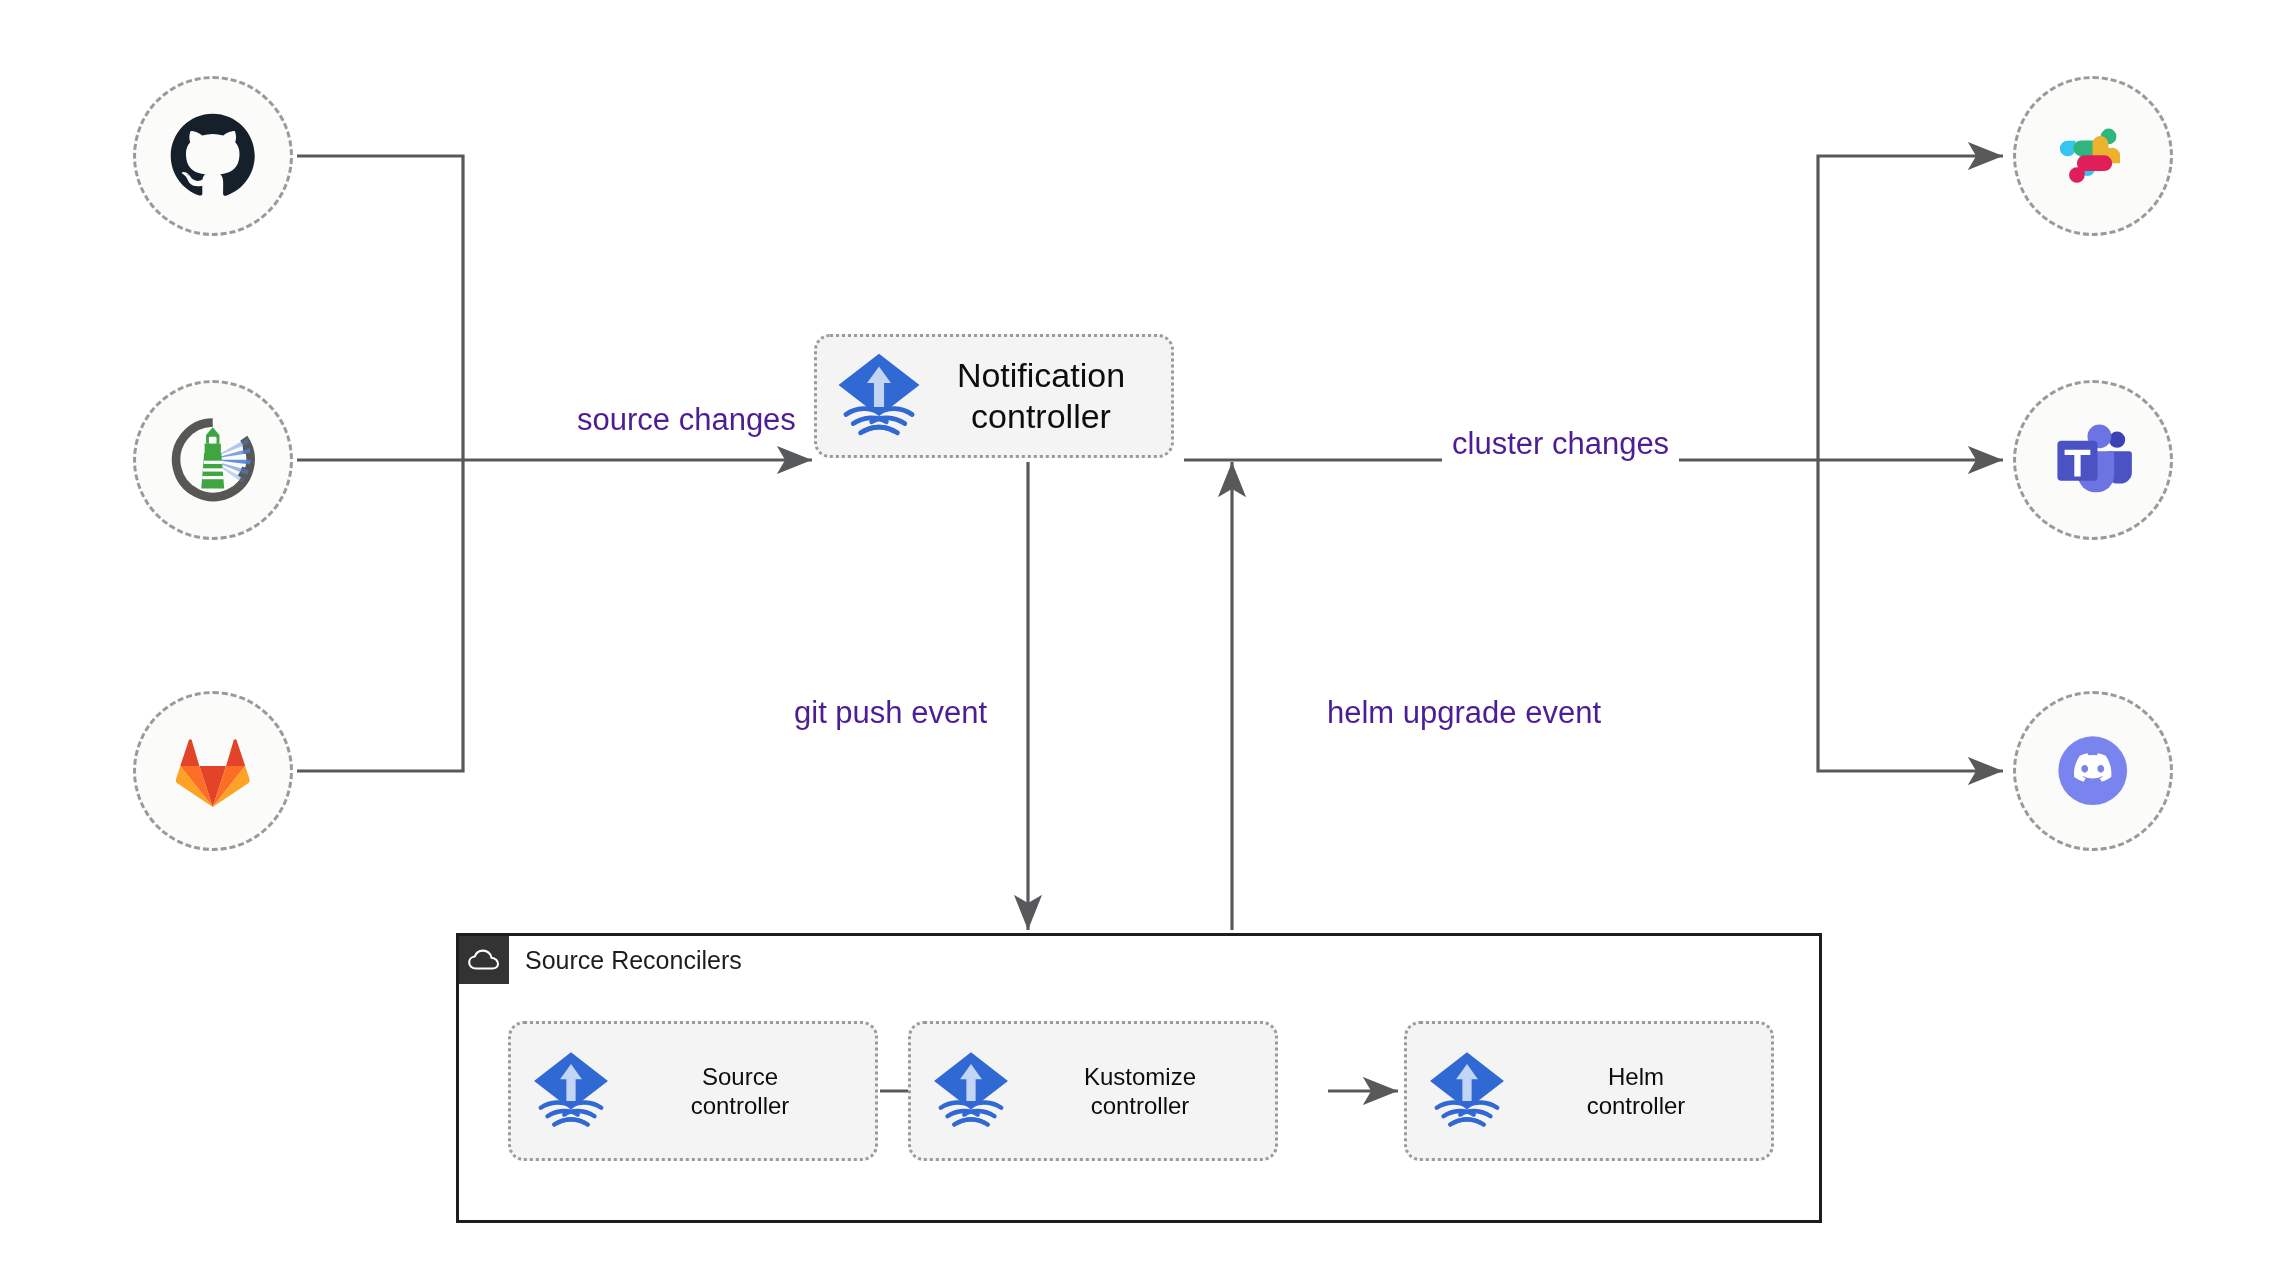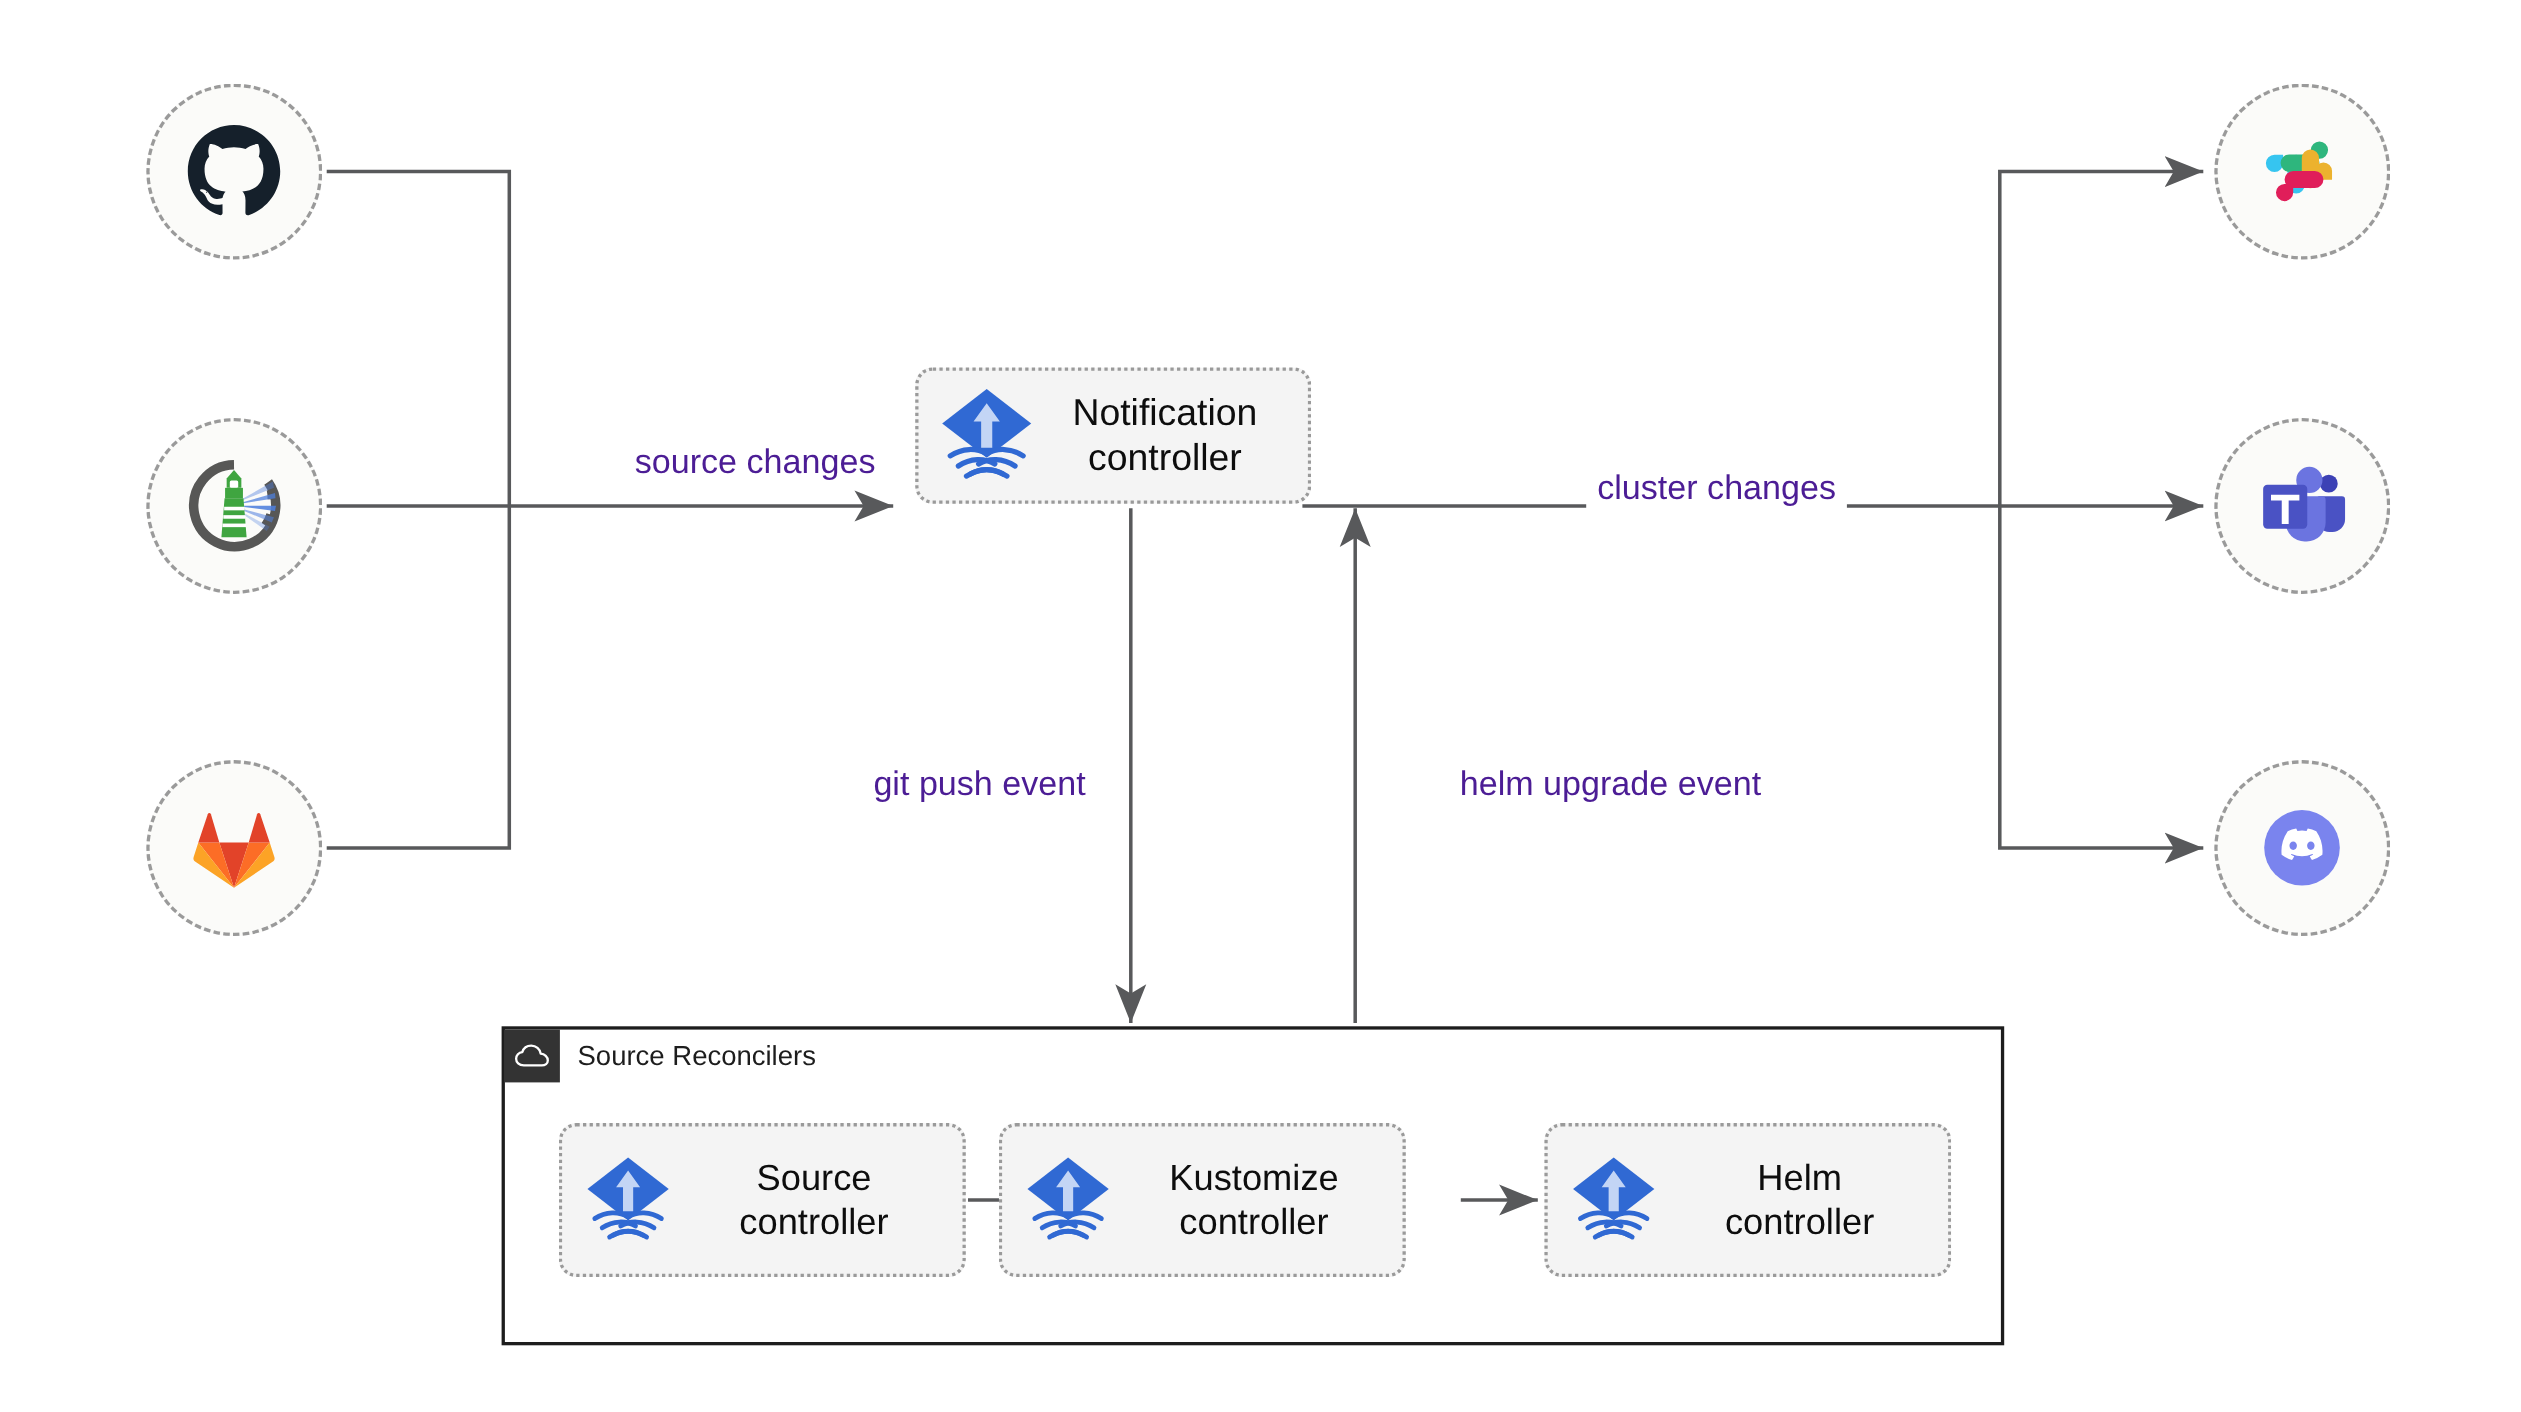--- a/index.html
+++ b/index.html
@@ -35,27 +35,27 @@
     z-index: 3;
   }
   .ctrl-box .flux-logo { flex: 0 0 auto; }
   .ctrl-box .ctrl-label {
     flex: 1 1 auto;
     text-align: center;
     color: #0d0d0d;
     line-height: 1.22;
     white-space: pre-line;
   }
-  #notification-controller { width:360px; height:124px; left:832px; top:334px; padding:0 14px 0 16px; }
+  #notification-controller { width:360px; height:124px; left:814px; top:334px; padding:0 14px 0 16px; }
   #notification-controller .flux-logo { width:92px; height:92px; }
   #notification-controller .ctrl-label { font-size: 34px; }
 
   .recon-box { width: 370px; height: 140px; top: 1021px; padding: 0 8px 0 18px; }
   .recon-box .flux-logo { width: 84px; height: 84px; }
-  .recon-box .ctrl-label { font-size: 33px; }
+  .recon-box .ctrl-label { font-size: 24px; }
   #source-controller { left: 508px; }
   #kustomize-controller { left: 908px; }
   #helm-controller { left: 1404px; }
 
   
   #gitops-group {
     position: absolute;
     left: 456px; top: 933px;
     width: 1366px; height: 290px;
     border: 3px solid #1d1d1d;

